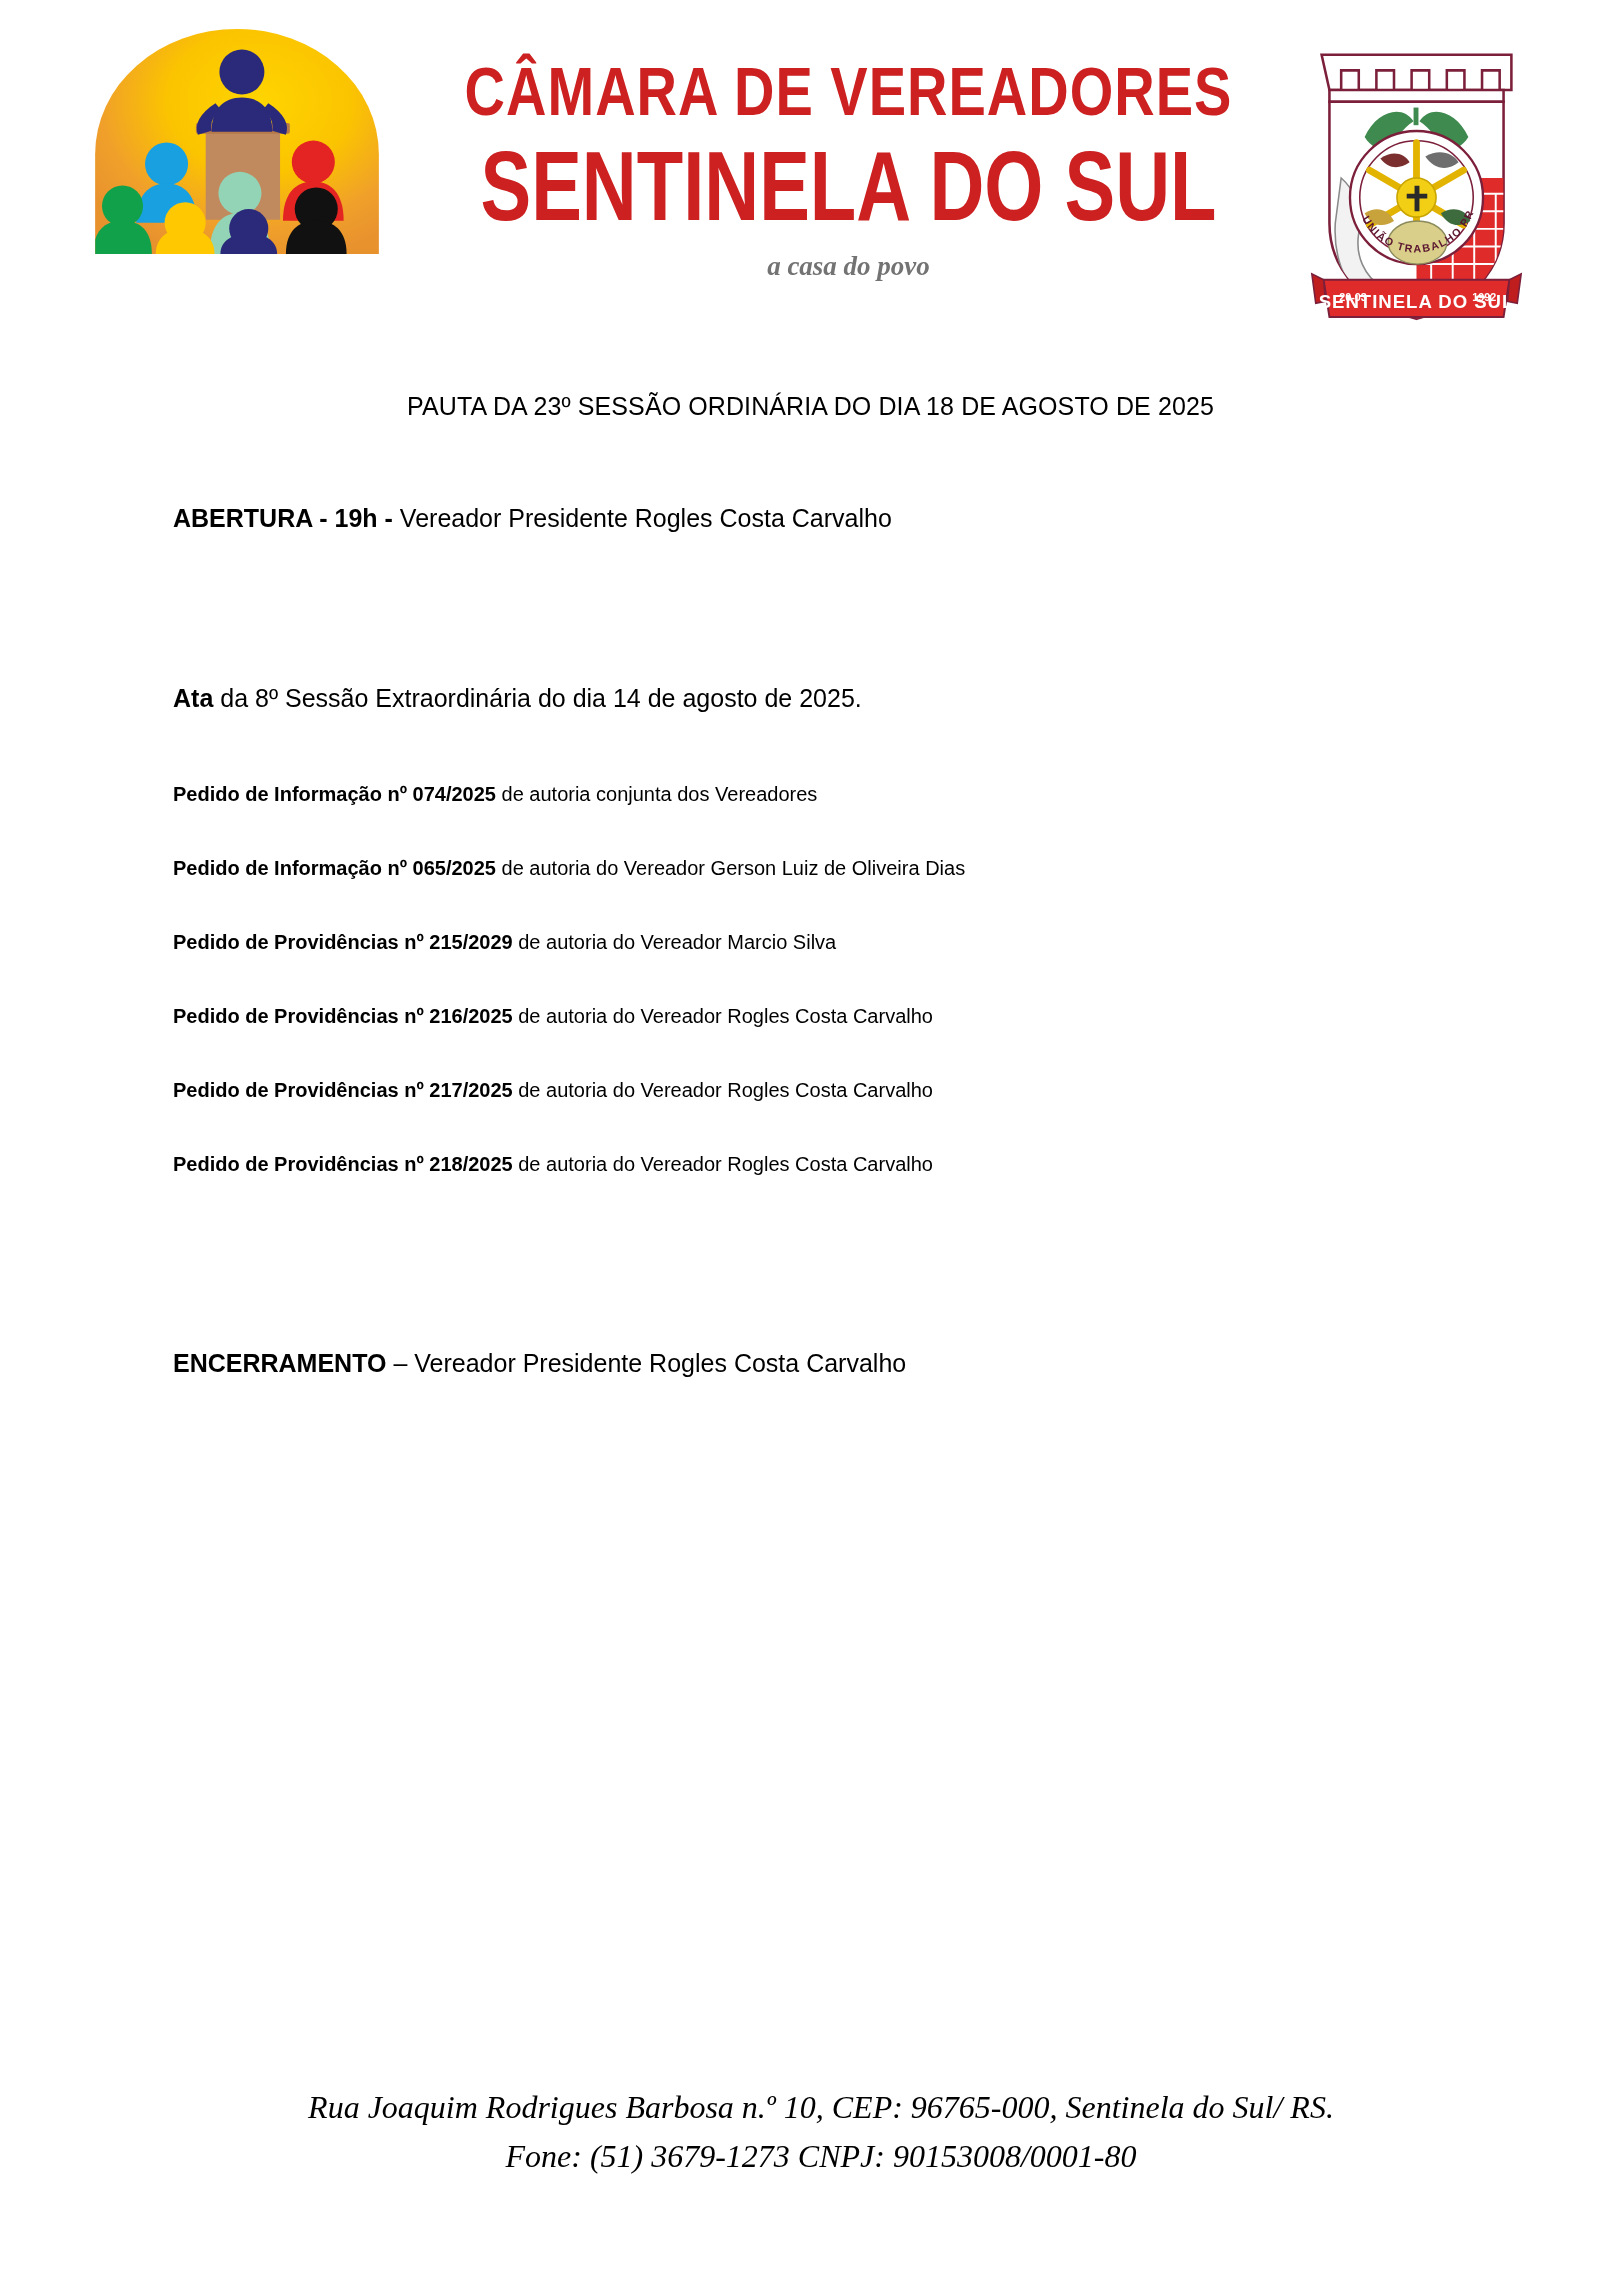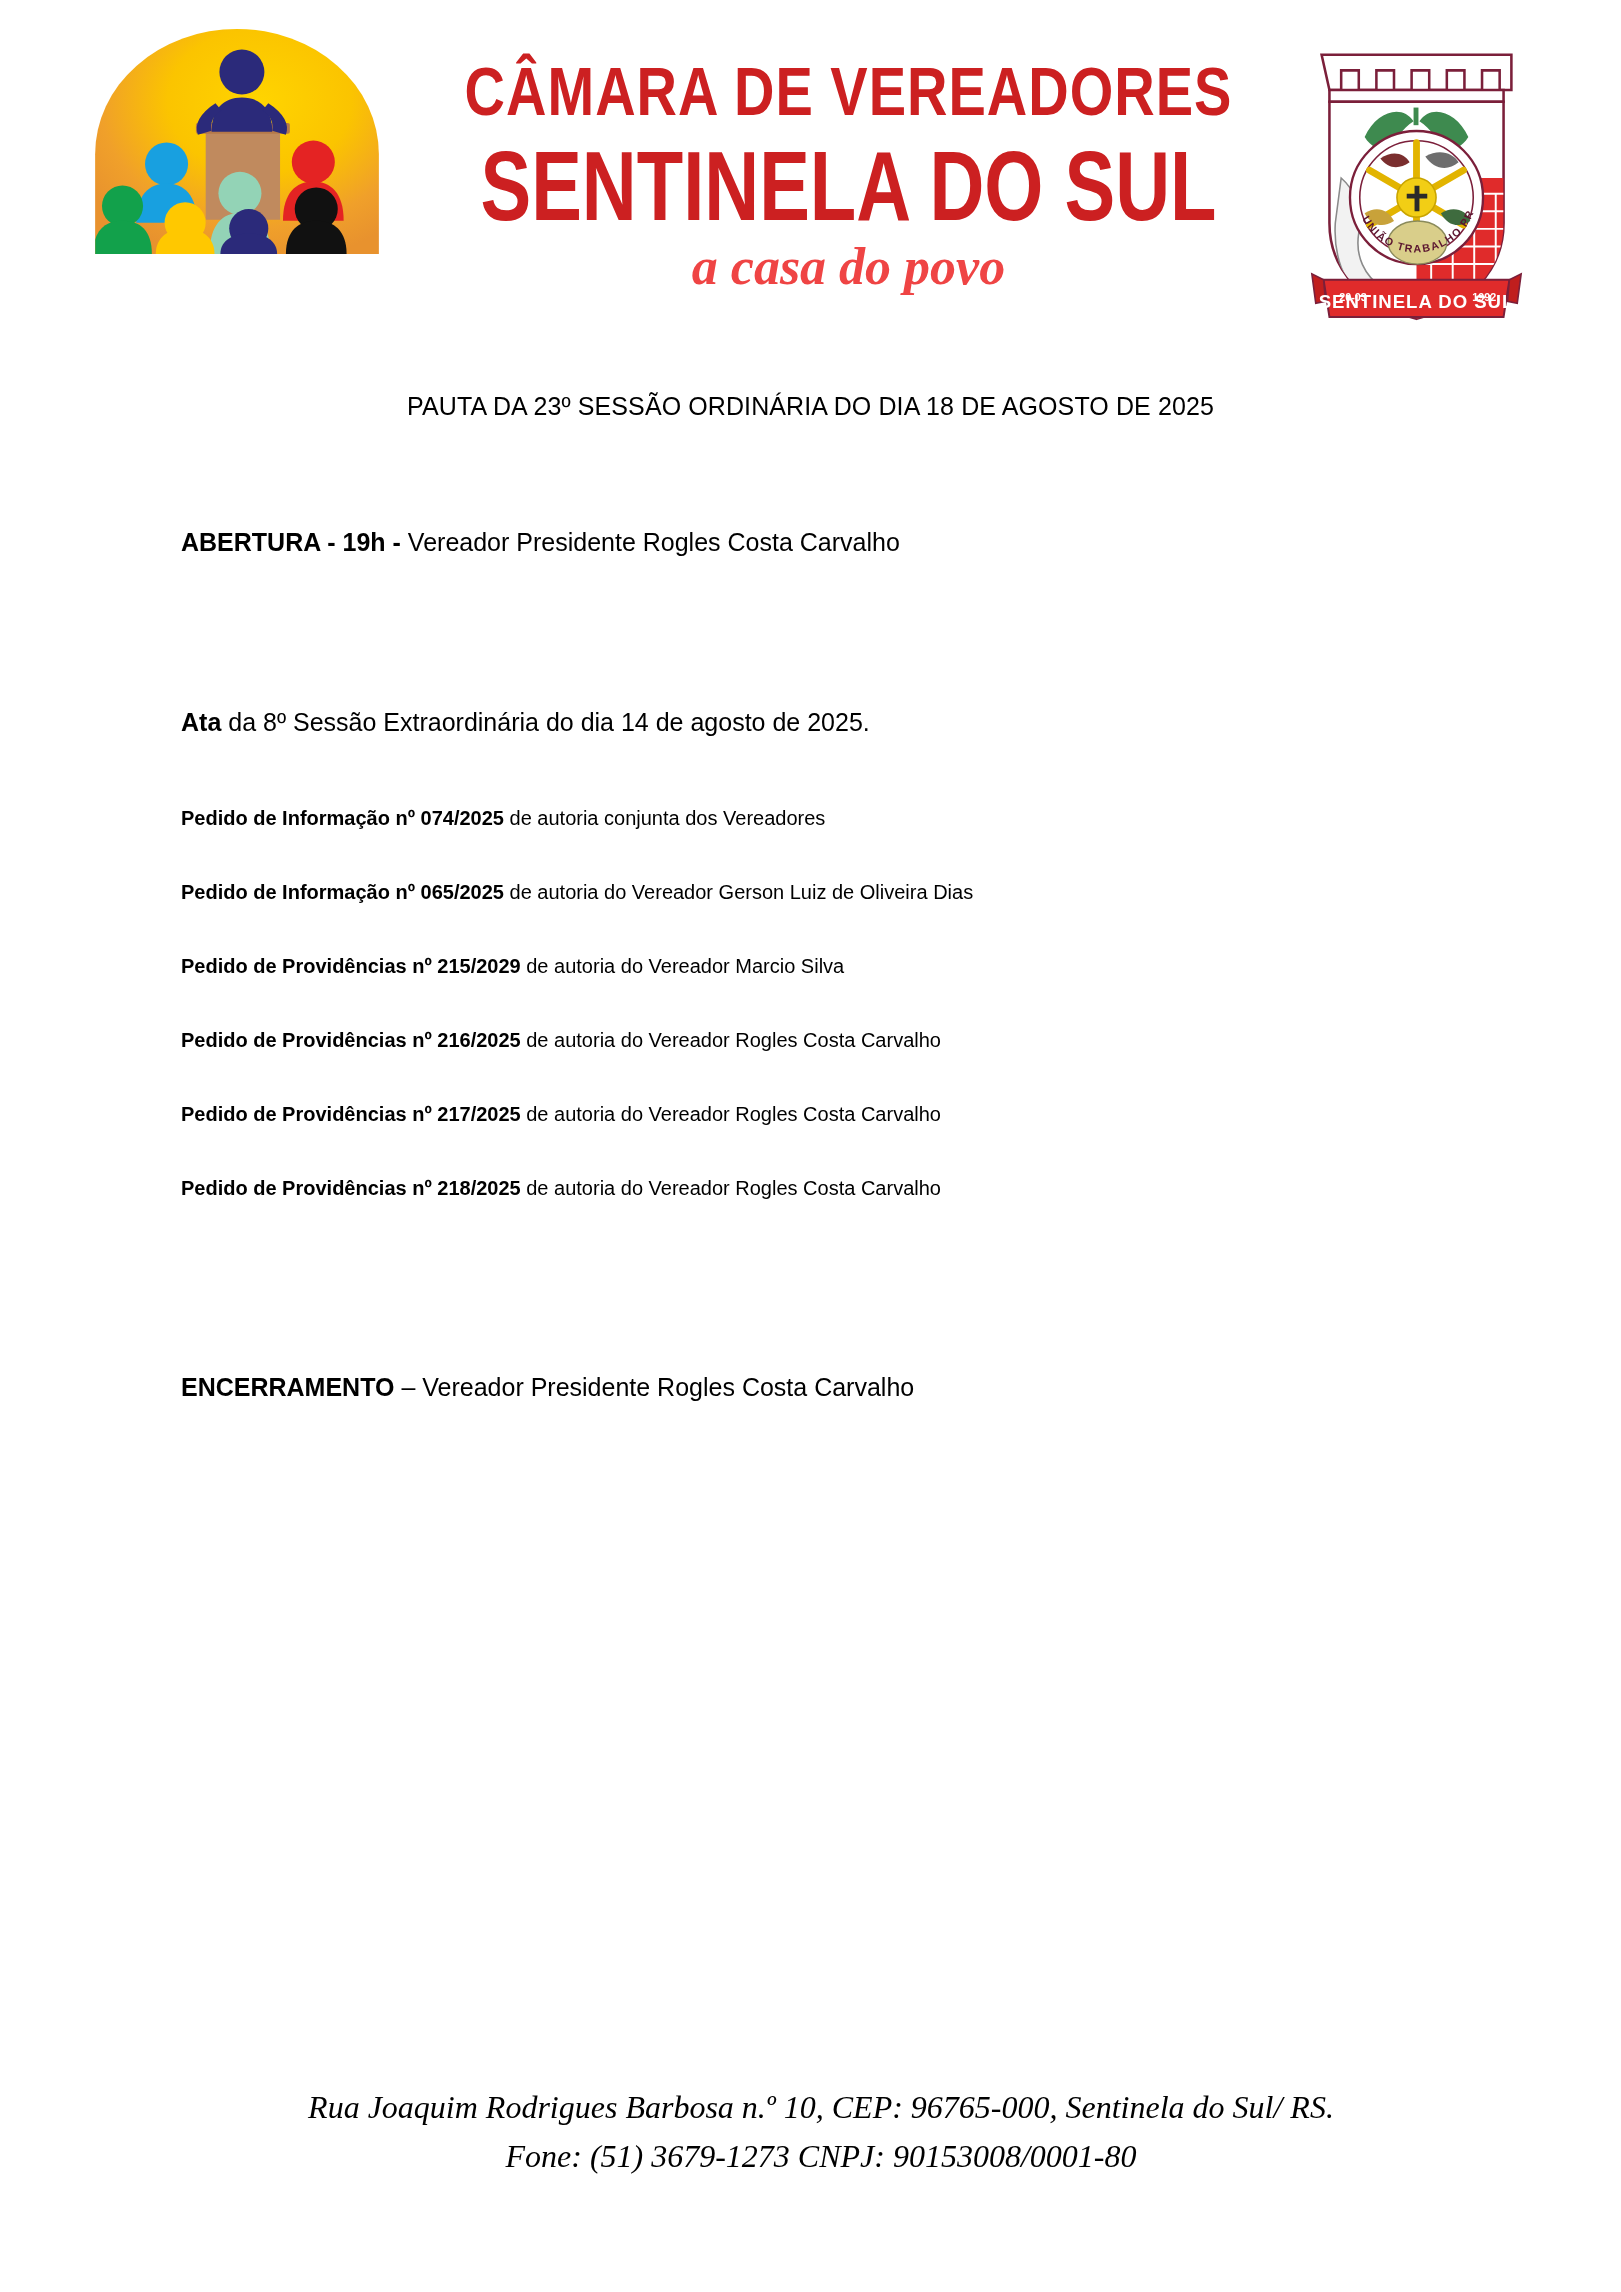--- a/index.html
+++ b/index.html
@@ -62,23 +62,23 @@
     color: #cc2021;
     transform: scaleY(1.30);
     transform-origin: center top;
     margin-top: 19.6px;
     white-space: nowrap;
   }
   .wordmark-tagline {
     font-family: "Liberation Serif", serif;
     font-weight: bold;
     font-style: italic;
-    font-size: 52px;
+    font-size: 27px;
     line-height: 47px;
-    color: #ef4444;
+    color: #737373;
     margin-top: 29px;
     white-space: nowrap;
   }
 
   .coat-of-arms {
     position: absolute;
     left: 1304px;
     top: 31px;
     width: 225px;
     height: 294px;
@@ -93,23 +93,22 @@
     width: 1621px;
     text-align: center;
     font-size: 25px;
     font-weight: normal;
     letter-spacing: 0.1px;
   }
 
   .body-block {
     position: absolute;
     left: 173px;
-    top: 528px;
+    top: 504px;
     width: 1294px;
-    margin-left: 8px;
   }
 
   .line {
     font-size: 25px;
     line-height: 29px;
     white-space: nowrap;
   }
   .line b { font-weight: bold; }
 
   .gap-xl { height: 84px; }

